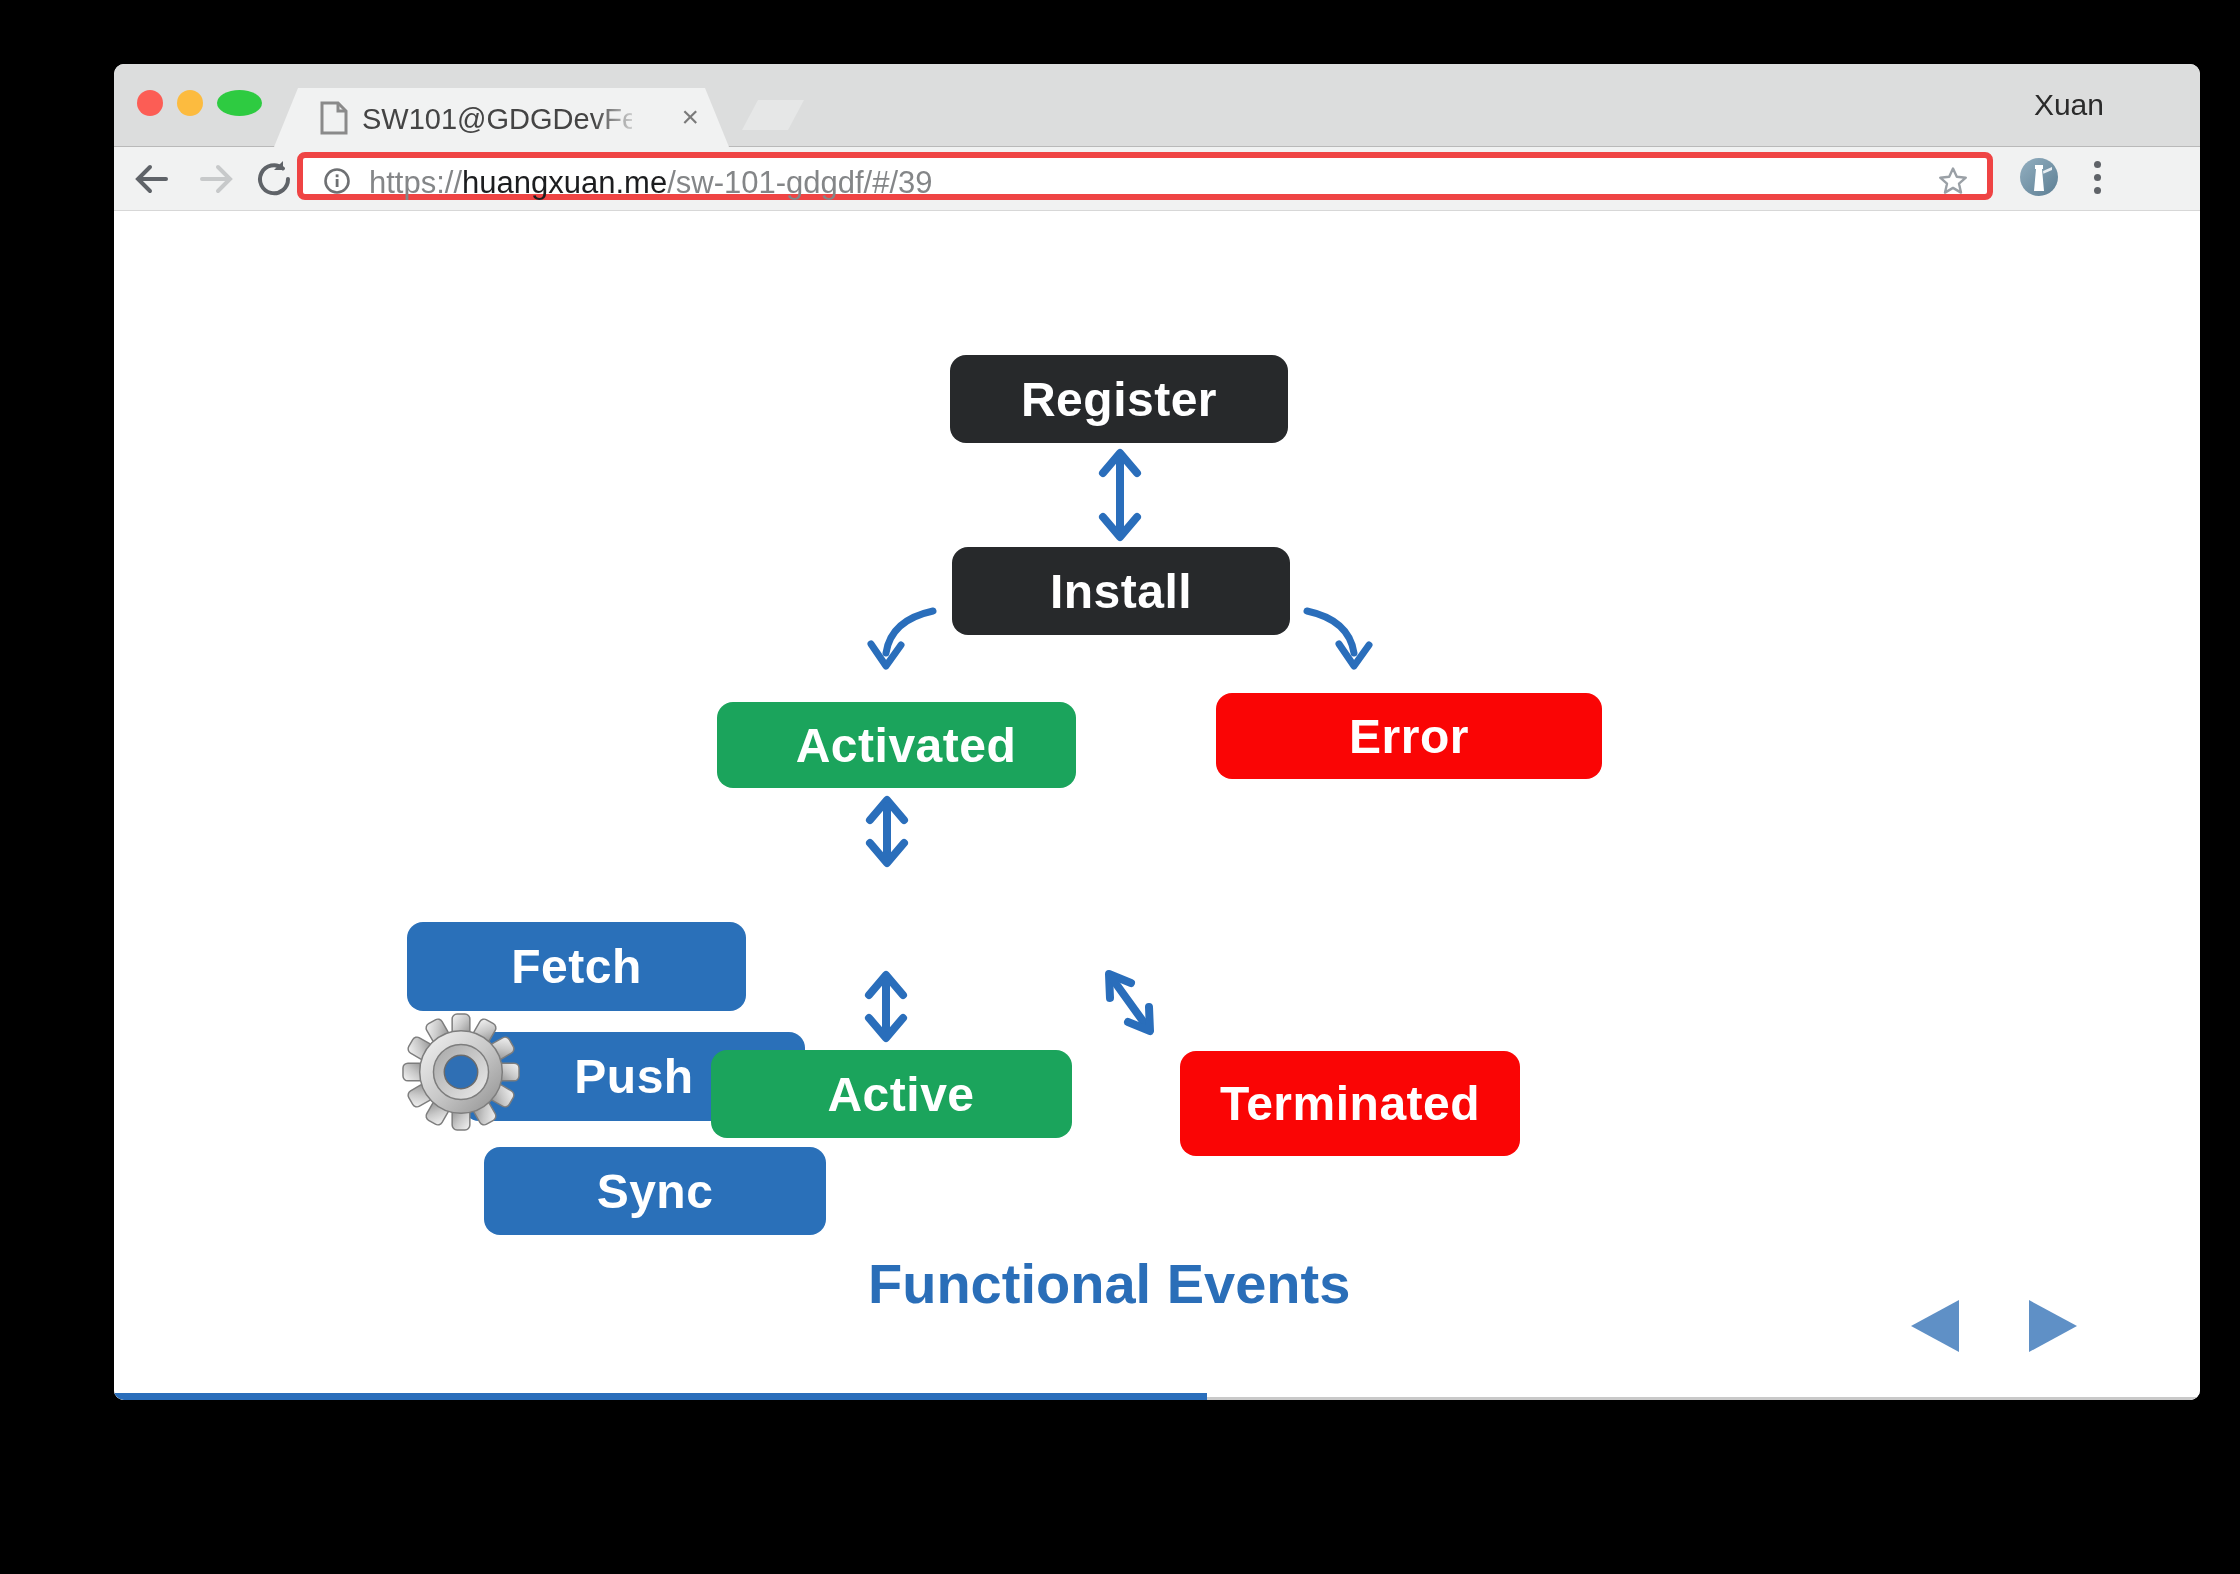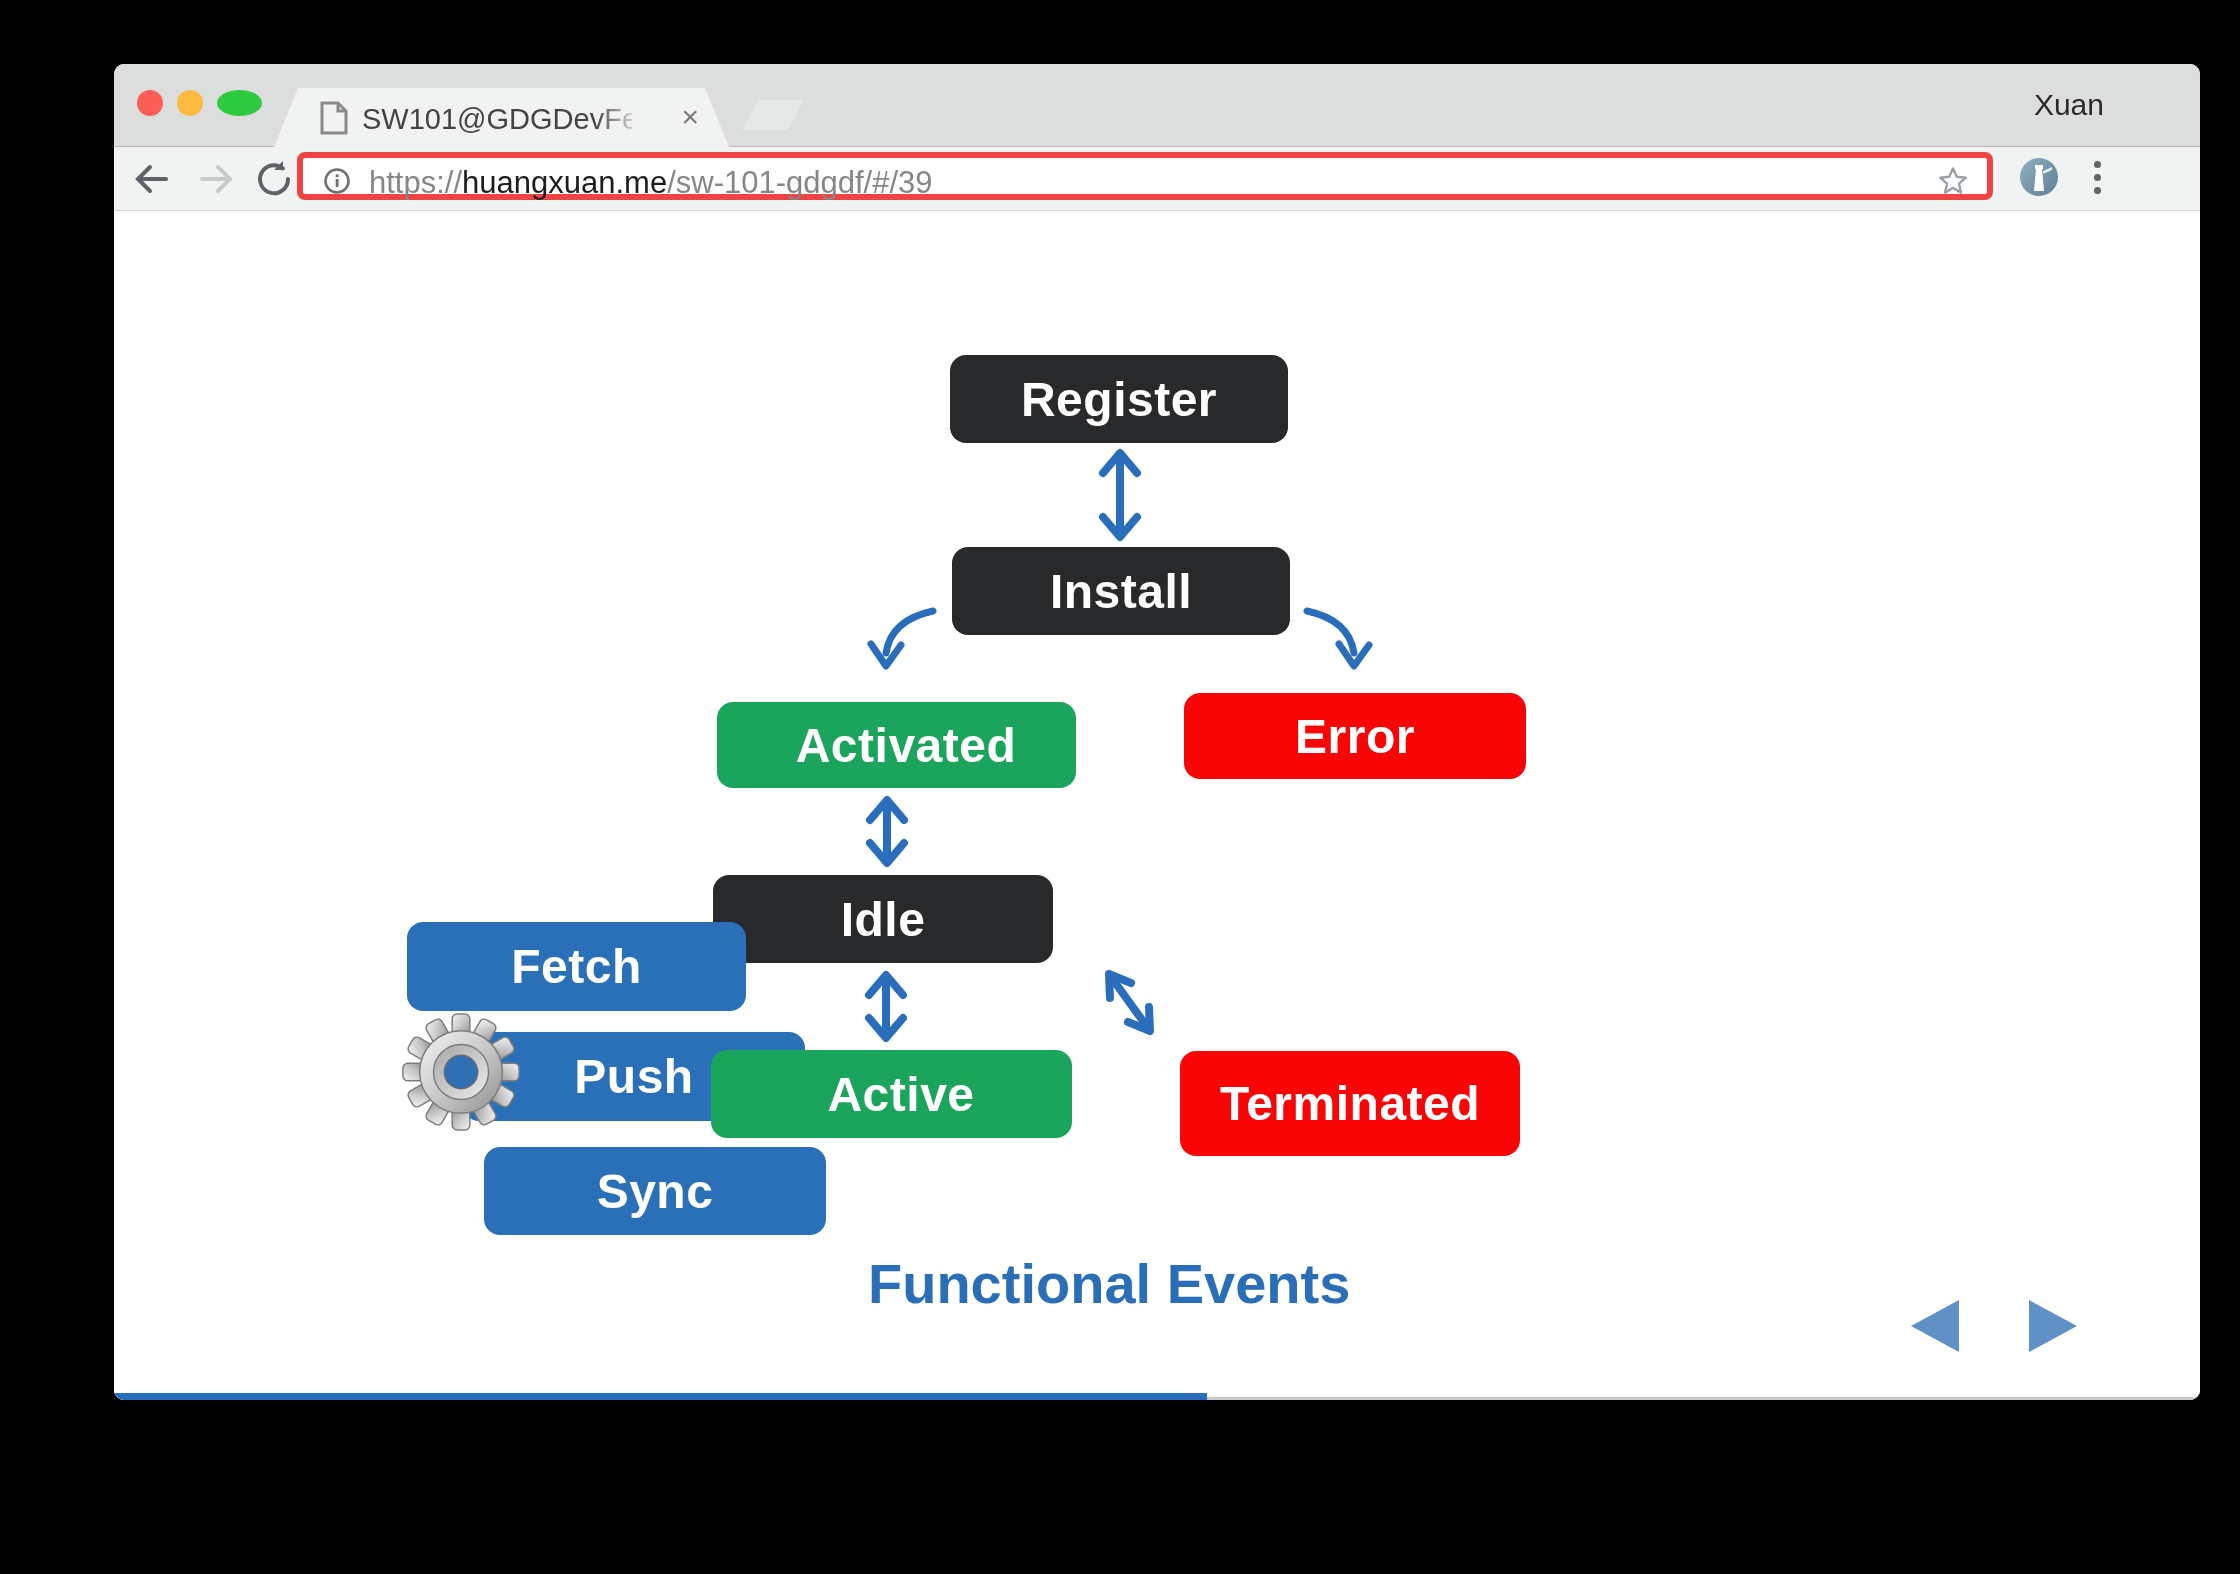--- a/index.html
+++ b/index.html
@@ -156,22 +156,21 @@
       <g>
         <polyline class="ar" stroke-width="8" points="996,787 995,763 1017,772"></polyline>
         <line class="ar" stroke-width="8" x1="1000" y1="770" x2="1031" y2="813"></line>
         <polyline class="ar" stroke-width="8" points="1014,811 1036,820 1035,796"></polyline>
       </g>
     </svg>
 
     <div class="node dark" style="left:836px;top:144px;width:338px;height:88px">Register</div>
     <div class="node dark" style="left:838px;top:336px;width:338px;height:88px">Install</div>
     <div class="node green" style="left:603px;top:491px;width:340px;height:86px">Activated</div>
-    <div class="node red" style="left:1070px;top:482px;width:342px;height:86px">Error</div>
-    <div class="node dark" style="left:599px;top:664px;width:340px;height:88px">Idle</div>
+    <div class="node red" style="left:1102px;top:482px;width:386px;height:86px">Error</div>
     <div class="node blue" style="left:293px;top:711px;width:339px;height:89px">Fetch</div>
     <div class="node blue" style="left:349px;top:821px;width:342px;height:89px">Push</div>
     <div class="node green" style="left:597px;top:839px;width:342px;height:88px">Active</div>
     <div class="node red" style="left:1066px;top:840px;width:340px;height:105px">Terminated</div>
     <div class="node blue" style="left:370px;top:936px;width:342px;height:88px">Sync</div>
 
     <svg class="gear" width="118" height="118" viewBox="0 0 120 120">
       <defs>
         <linearGradient id="met" x1="0" y1="0" x2="1" y2="1">
           <stop offset="0" stop-color="#f5f5f5"></stop>

